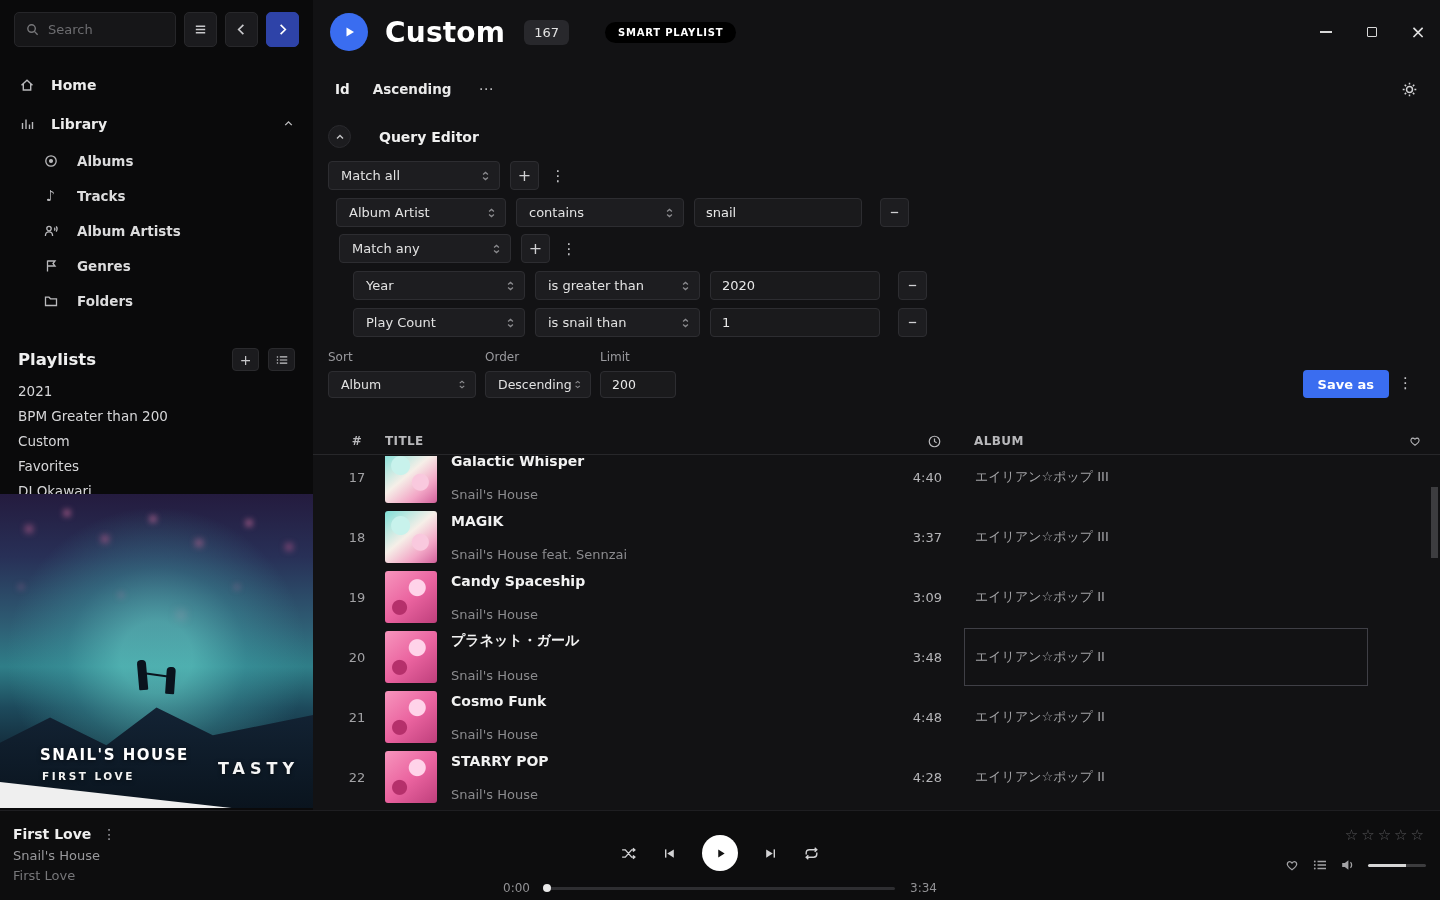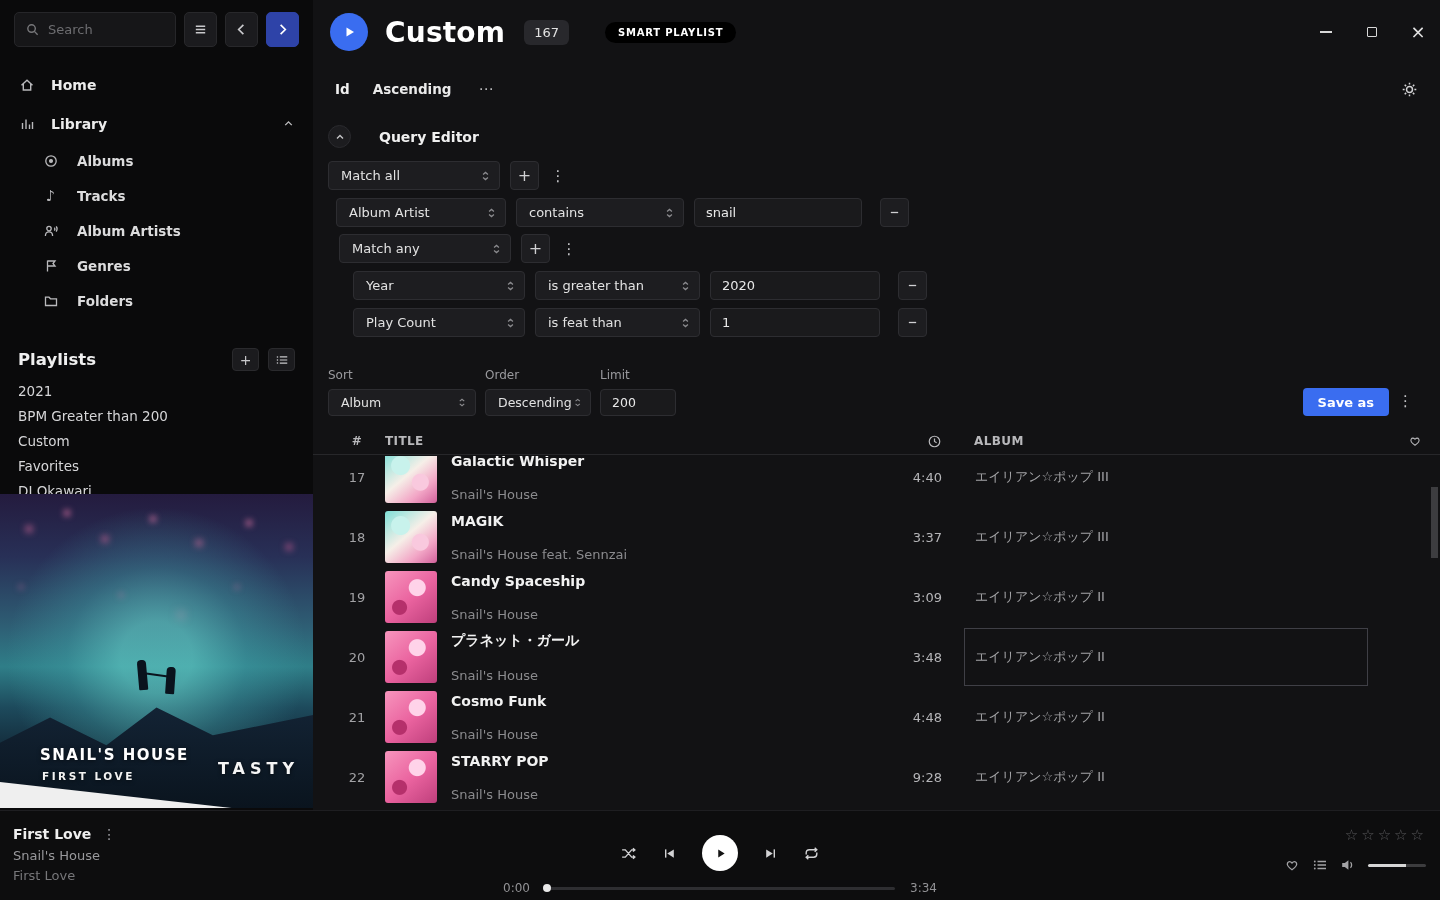--- a/index.html
+++ b/index.html
@@ -103,21 +103,21 @@
     padding:0 11px; font-size:13px; color:#e8e8e8; font-family:inherit; outline:none; }
   .icon-btn { width:29px; height:29px; background:#1d1d20; border:1px solid #2d2d31; border-radius:4px;
     display:flex; align-items:center; justify-content:center; color:#cfcfd2; font-size:16px; cursor:pointer; }
   .dots-btn { width:18px; text-align:center; color:#c3c3c6; font-size:15px; cursor:pointer; }
   .w172{width:172px} .w170{width:170px} .w168{width:168px} .w165{width:165px}
   .mt13{margin-top:13px} .mt8{margin-top:8px} .mt7{margin-top:7px}
   .ind8{margin-left:8px} .ind11{margin-left:11px} .ind25{margin-left:25px}
   .rm{margin-left:8px}
 
   
-  .sol { position:absolute; top:368px; left:15px; right:20px; height:50px; }
+  .sol { position:absolute; top:350px; left:15px; right:20px; height:50px; }
   .sol-cols { display:flex; gap:9px; }
   .sol-col { display:flex; flex-direction:column; gap:7px; }
   .sol-label { font-size:12px; color:#9a9a9e; }
   .dd.sm, .tin.sm { height:27px; font-size:12.5px; }
   .save-btn { position:absolute; right:31px; top:20px; height:28px; padding:0 15px; background:#3a6df0;
     border:none; border-radius:4px; color:#ffffff; font-size:13px; font-weight:700;
     font-family:inherit; cursor:pointer; }
   .sol-dots { position:absolute; right:7px; top:24px; color:#c3c3c6; font-size:15px; cursor:pointer; }
 
   
@@ -432,21 +432,21 @@
 
       <div class="qrow mt8 ind25">
         <div class="dd w172">
           <span>Play Count</span>
           <svg class="stepper" width="13" height="14" viewBox="0 0 16 16" fill="none" stroke="currentColor" stroke-width="1.5">
               <polyline points="5,6.2 8,3.6 11,6.2"></polyline>
               <polyline points="5,9.8 8,12.4 11,9.8"></polyline>
             </svg>
         </div>
         <div class="dd w165">
-          <span>is feat than</span>
+          <span>is snail than</span>
           <svg class="stepper" width="13" height="14" viewBox="0 0 16 16" fill="none" stroke="currentColor" stroke-width="1.5">
               <polyline points="5,6.2 8,3.6 11,6.2"></polyline>
               <polyline points="5,9.8 8,12.4 11,9.8"></polyline>
             </svg>
         </div>
         <input class="tin w170" value="1" style="">
         <span class="icon-btn rm">
           <svg width="13" height="13" viewBox="0 0 16 16" stroke="currentColor" stroke-width="1.6">
               <line x1="3.5" y1="8" x2="12.5" y2="8"></line>
             </svg>
@@ -586,21 +586,21 @@
 
         <div class="tgrid trow">
           <span class="c-idx">22</span>
           <span>
               <span class="thumb art-b" style="display:block"></span>
             </span>
           <span class="c-title">
             <span class="t-name">STARRY POP</span>
             <span class="t-artist">Snail's House</span>
           </span>
-          <span class="c-dur">9:28</span>
+          <span class="c-dur">4:28</span>
           <span>
               <span class="album-box">エイリアン☆ポップ II</span>
             </span>
           <span></span>
         </div>
 
       </div>
     </div>
     <div class="scroll-thumb"></div>
   </main>

